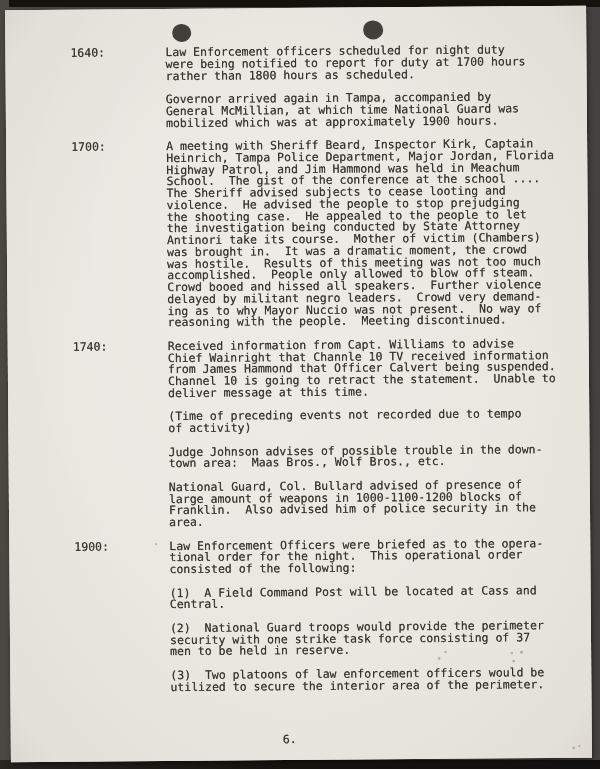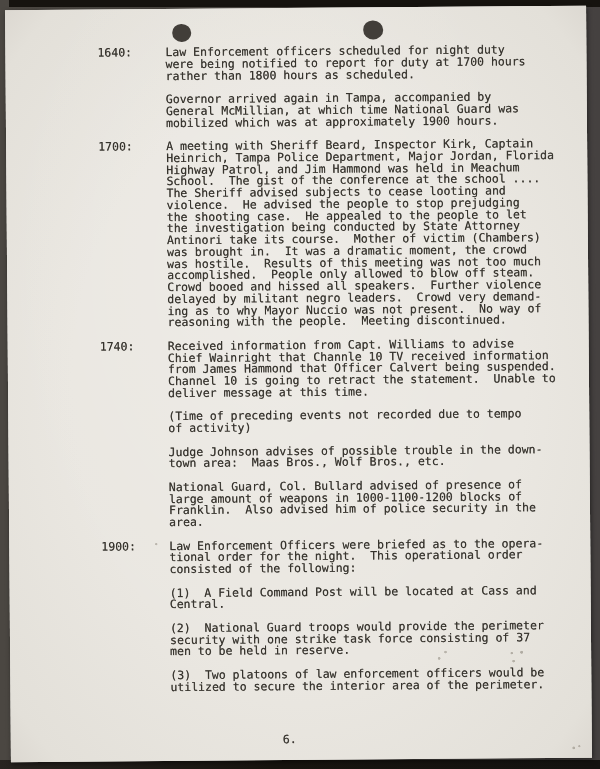--- a/index.html
+++ b/index.html
@@ -45,21 +45,20 @@
     color: #35322c;
     font-size: 11.5px;
     text-shadow: 0.2px 0.2px 0.3px rgba(53,50,44,0.65);
   }
   .entry { position: relative; }
   .time {
     position: absolute;
     left: 65px; top: 0;
     height: 11.75px; line-height: 11.75px;
     white-space: pre;
-    margin-left: 27px;
   }
   .body { margin-left: 160px; }
   .para { margin-bottom: 11.75px; }
   .line {
     height: 11.75px;
     line-height: 11.75px;
     white-space: pre;
   }
   .pagenum {
     position: absolute;

